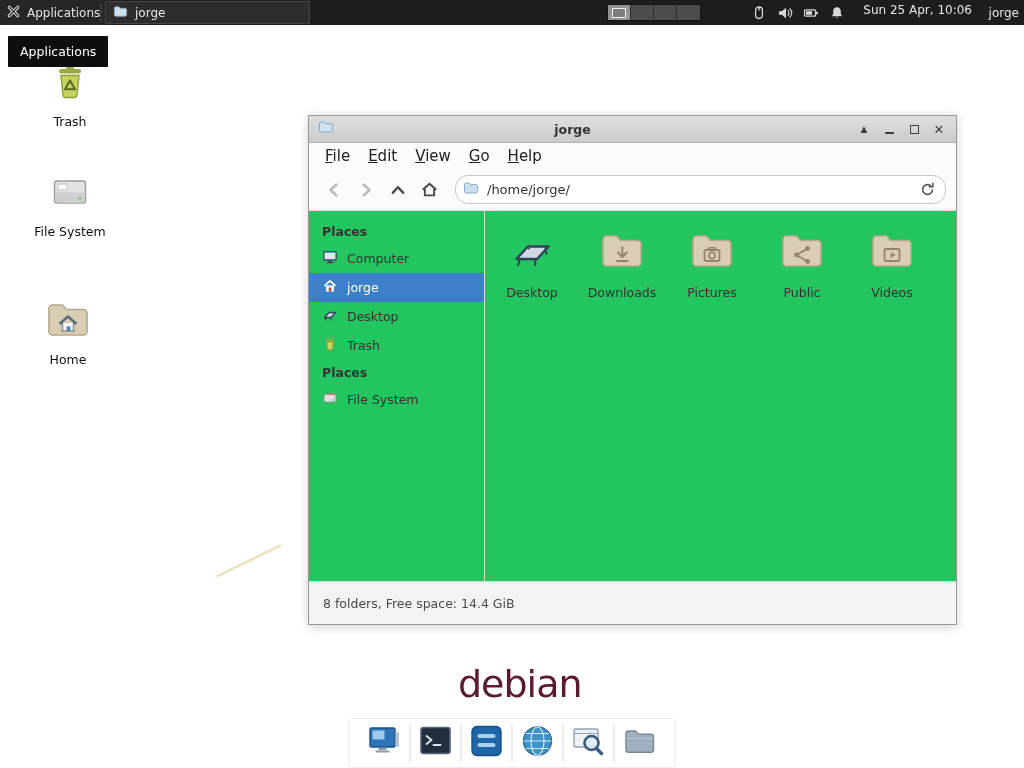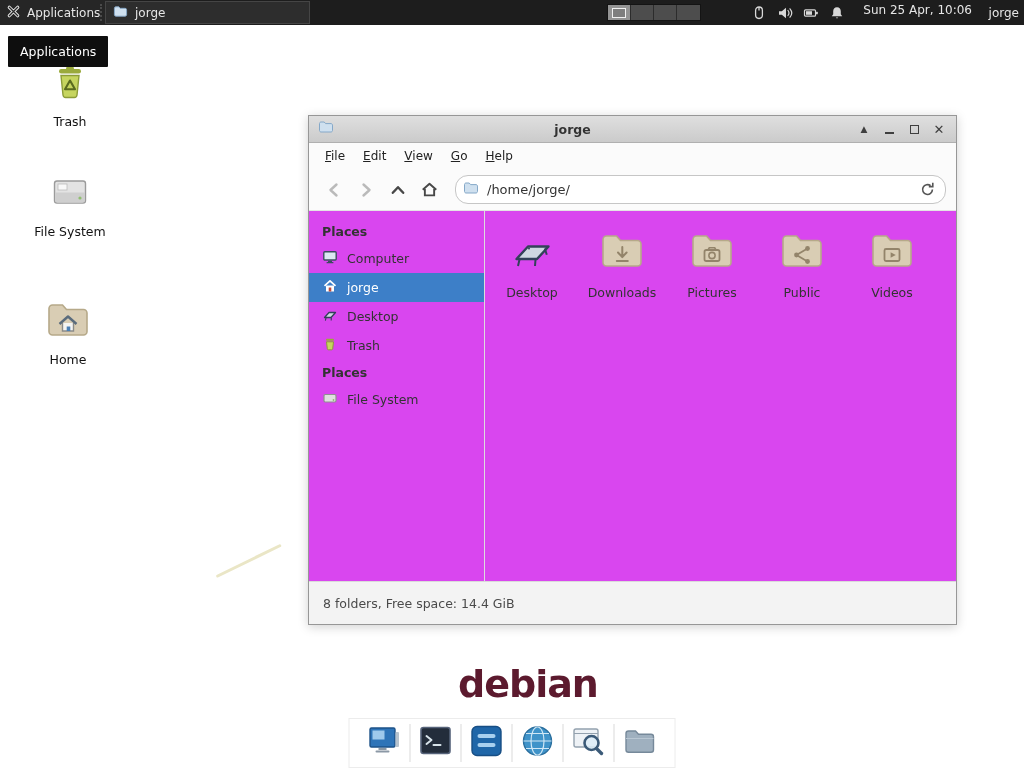--- a/index.html
+++ b/index.html
@@ -39,56 +39,56 @@
   .dicon-trash { left:22px; top:58px; }
   .dicon-fs    { left:22px; top:168px; }
   .dicon-home  { left:20px; top:296px; }
 
   
   .scratch { position:absolute; left:217px; top:575px; width:72px; height:3px;
     background:#eae6c6; border-radius:2px; transform:rotate(-26deg);
     transform-origin:0 100%; }
 
   
-  .debian { position:absolute; left:458px; top:662px; font-size:38px; font-weight:bold;
+  .debian { position:absolute; left:458px; top:662px; font-size:38px; font-weight:normal;
     letter-spacing:-1px; color:#5c1a2e; }
 
   
   .fm { position:absolute; left:308px; top:115px; width:649px; height:510px;
     background:#fbfbfb; border:1px solid #979797; box-shadow:0 2px 10px rgba(0,0,0,.18);
     display:flex; flex-direction:column; }
   .titlebar { height:27px; background:linear-gradient(#dfdfdf,#cbcbcb);
     border-bottom:1px solid #b0b0b0; display:flex; align-items:center;
     padding:0 9px; position:relative; flex:0 0 auto; }
   .title { position:absolute; left:0; right:120px; text-align:center;
     font-weight:bold; font-size:12.5px; color:#333; }
   .controls { margin-left:auto; display:flex; gap:9px; align-items:center; z-index:1; }
   .ctl { width:16px; height:16px; display:flex; align-items:center; justify-content:center;
     color:#3f3f3f; }
   .ctl-shade { font-size:9px; }
   .ctl-min span { width:9px; height:2px; background:#3f3f3f; margin-top:7px; display:block; }
   .ctl-max span { width:9px; height:9px; border:1.5px solid #3f3f3f; display:block; }
   .ctl-close { font-size:13px; font-weight:bold; }
 
   .menubar { height:26px; display:flex; align-items:center; padding:0 7px;
-    background:#fbfbfb; font-size:12px; color:#222; flex:0 0 auto; }
+    background:#fbfbfb; font-size:15px; color:#222; flex:0 0 auto; }
   .menu-item { display:inline-block; padding:4px 9px; }
   .menu-item::first-letter { text-decoration:underline; }
 
   .toolbar { height:42px; display:flex; align-items:center; padding:0 10px;
     gap:3px; background:#fbfbfb; border-bottom:1px solid #e4e4e4; flex:0 0 auto; }
   .nav-btn { width:29px; height:29px; display:flex; align-items:center; justify-content:center; }
   .pathbar { flex:1; height:29px; margin-left:8px; background:#fff;
     border:1px solid #c6c6c6; border-radius:13px; display:flex; align-items:center;
     gap:8px; padding:0 7px; }
   .path-input { flex:1; border:none; outline:none; font-size:13px; color:#333;
     font-family:inherit; background:transparent; }
   .reload-btn { width:22px; height:22px; display:flex; align-items:center; justify-content:center; }
 
-  .fm-body { flex:1; display:flex; min-height:0; background:#d946ef;justify-content:space-between; }
+  .fm-body { flex:1; display:flex; min-height:0; background:#22c55e;justify-content:space-between; }
   .sidebar { width:176px; border-right:1px solid #dddddd; padding-top:8px;
     font-size:12.5px; color:#333; }
   .side-h { font-weight:bold; padding:5px 13px; }
   .side-item { display:flex; align-items:center; gap:9px; padding:5px 13px; }
   .side-item.sel { background:#3d7fc8; color:#fff; }
 
   .iconview { flex:1; display:flex; flex-wrap:wrap; align-content:flex-start;
     padding:10px 0 0 2px; }
   .fitem { width:90px; height:97px; display:flex; flex-direction:column;
     align-items:center; padding-top:6px; gap:7px; font-size:12.5px; color:#333; }

